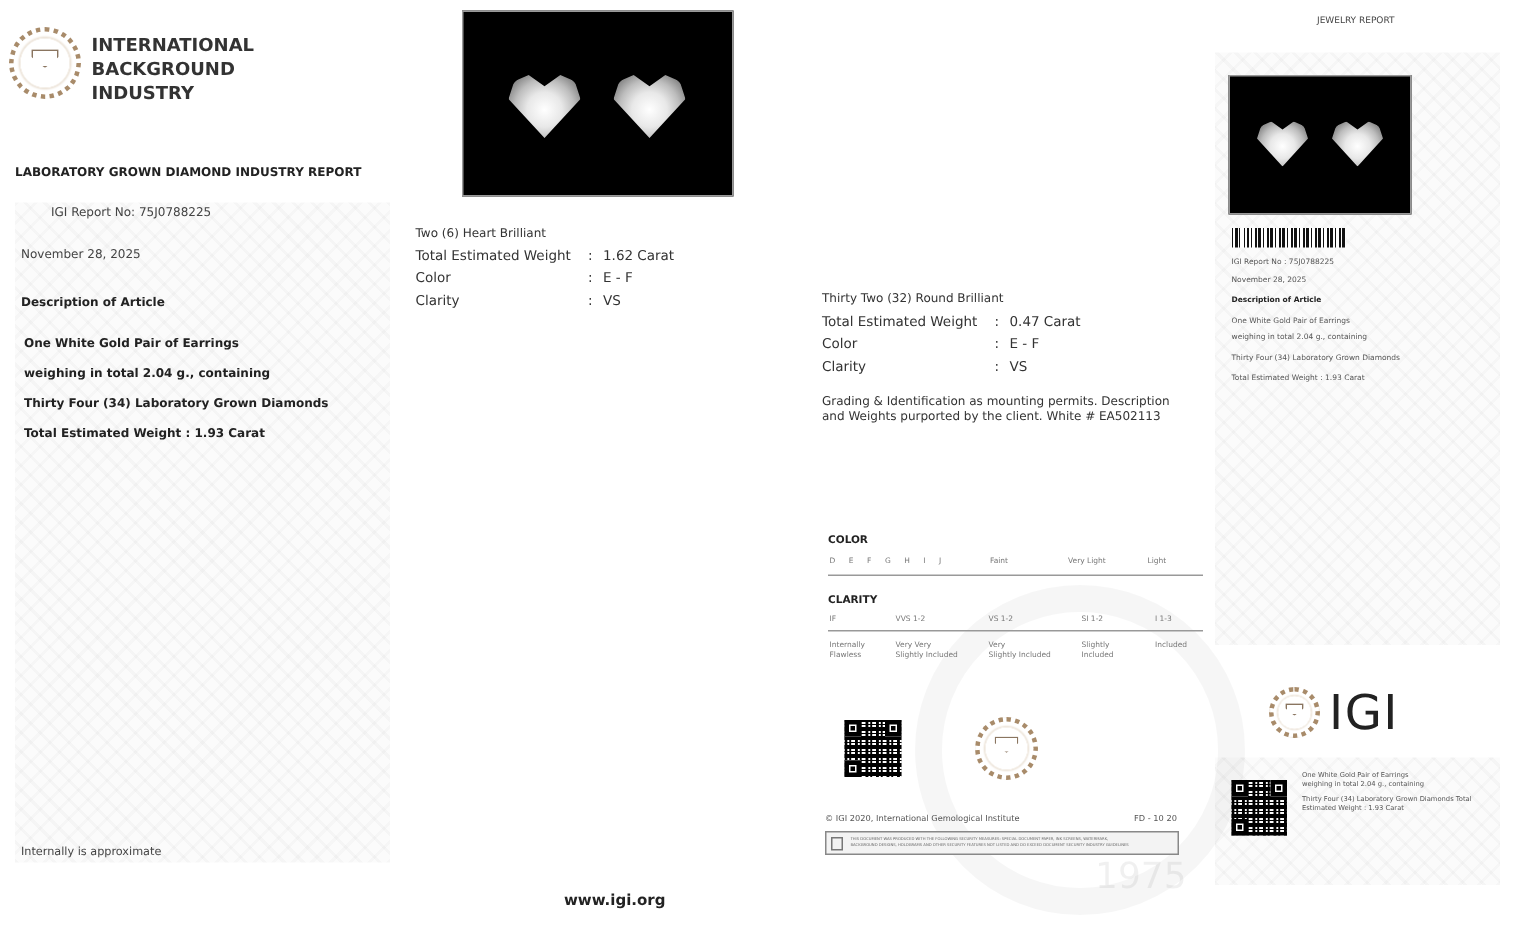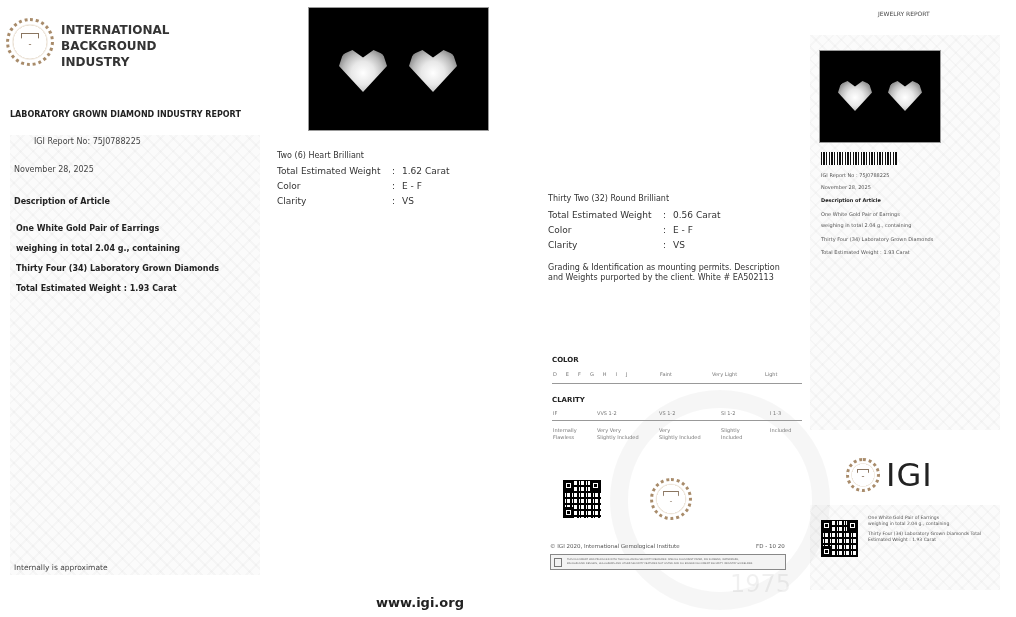--- a/index.html
+++ b/index.html
@@ -75,21 +75,21 @@
 <div class="abs bold t8" style="left:10px;top:110px;color:#222;">LABORATORY GROWN DIAMOND INDUSTRY REPORT</div>
 
 <div class="abs t8" style="left:14px;top:137px;color:#444;margin-left:20px;">IGI Report No: 75J0788225</div>
 <div class="abs t8" style="left:14px;top:165px;color:#444;">November 28, 2025</div>
 <div class="abs t8 bold" style="left:14px;top:197px;">Description of Article</div>
 <div class="abs t8 bold" style="left:16px;top:224px;">One White Gold Pair of Earrings</div>
 <div class="abs t8 bold" style="left:16px;top:244px;">weighing in total 2.04 g., containing</div>
 <div class="abs t8 bold" style="left:16px;top:264px;">Thirty Four (34) Laboratory Grown Diamonds</div>
 <div class="abs t8 bold" style="left:16px;top:284px;">Total Estimated Weight : 1.93 Carat</div>
 <div class="abs t7" style="left:14px;top:563px;font-size:7.5px;color:#444;">Internally is approximate</div>
-<div class="abs bold" style="left:376px;top:595px;font-size:13px;">www.igi.org</div>
+<div class="abs bold" style="left:376px;top:595px;font-size:10px;">www.igi.org</div>
 
 <div class="photo" style="left:308px;top:7px;width:181px;height:124px;">
   <div class="heart" style="left:30px;top:42px;width:48px;height:42px;"></div>
   <div class="heart" style="left:100px;top:42px;width:48px;height:42px;"></div>
 </div>
 
 <div class="abs t8" style="left:277px;top:151px;color:#333;">Two (6) Heart Brilliant</div>
 <div class="row" style="left:277px;top:166px;">
   <span class="k">Total Estimated Weight</span>
     <span class="c">:</span>
@@ -103,21 +103,21 @@
 <div class="row" style="left:277px;top:196px;">
   <span class="k">Clarity</span>
     <span class="c">:</span>
     <span>VS</span>
 </div>
 
 <div class="abs t8" style="left:548px;top:194px;color:#333;">Thirty Two (32) Round Brilliant</div>
 <div class="row" style="left:548px;top:210px;">
   <span class="k">Total Estimated Weight</span>
     <span class="c">:</span>
-    <span>0.56 Carat</span>
+    <span>0.47 Carat</span>
 </div>
 <div class="row" style="left:548px;top:225px;">
   <span class="k">Color</span>
     <span class="c">:</span>
     <span>E - F</span>
 </div>
 <div class="row" style="left:548px;top:240px;">
   <span class="k">Clarity</span>
     <span class="c">:</span>
     <span>VS</span>

